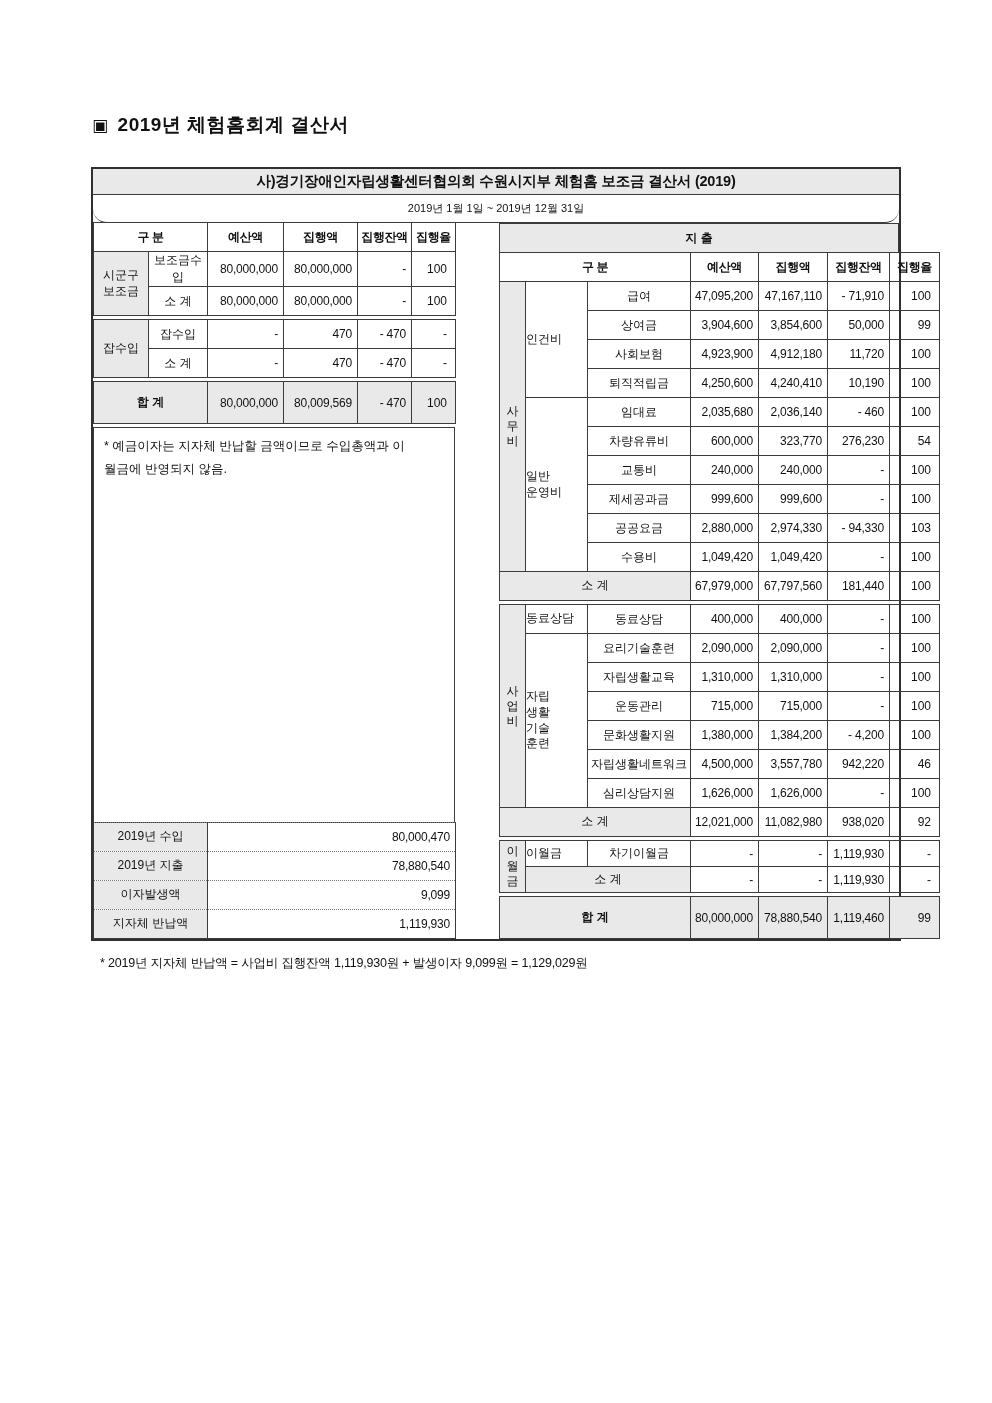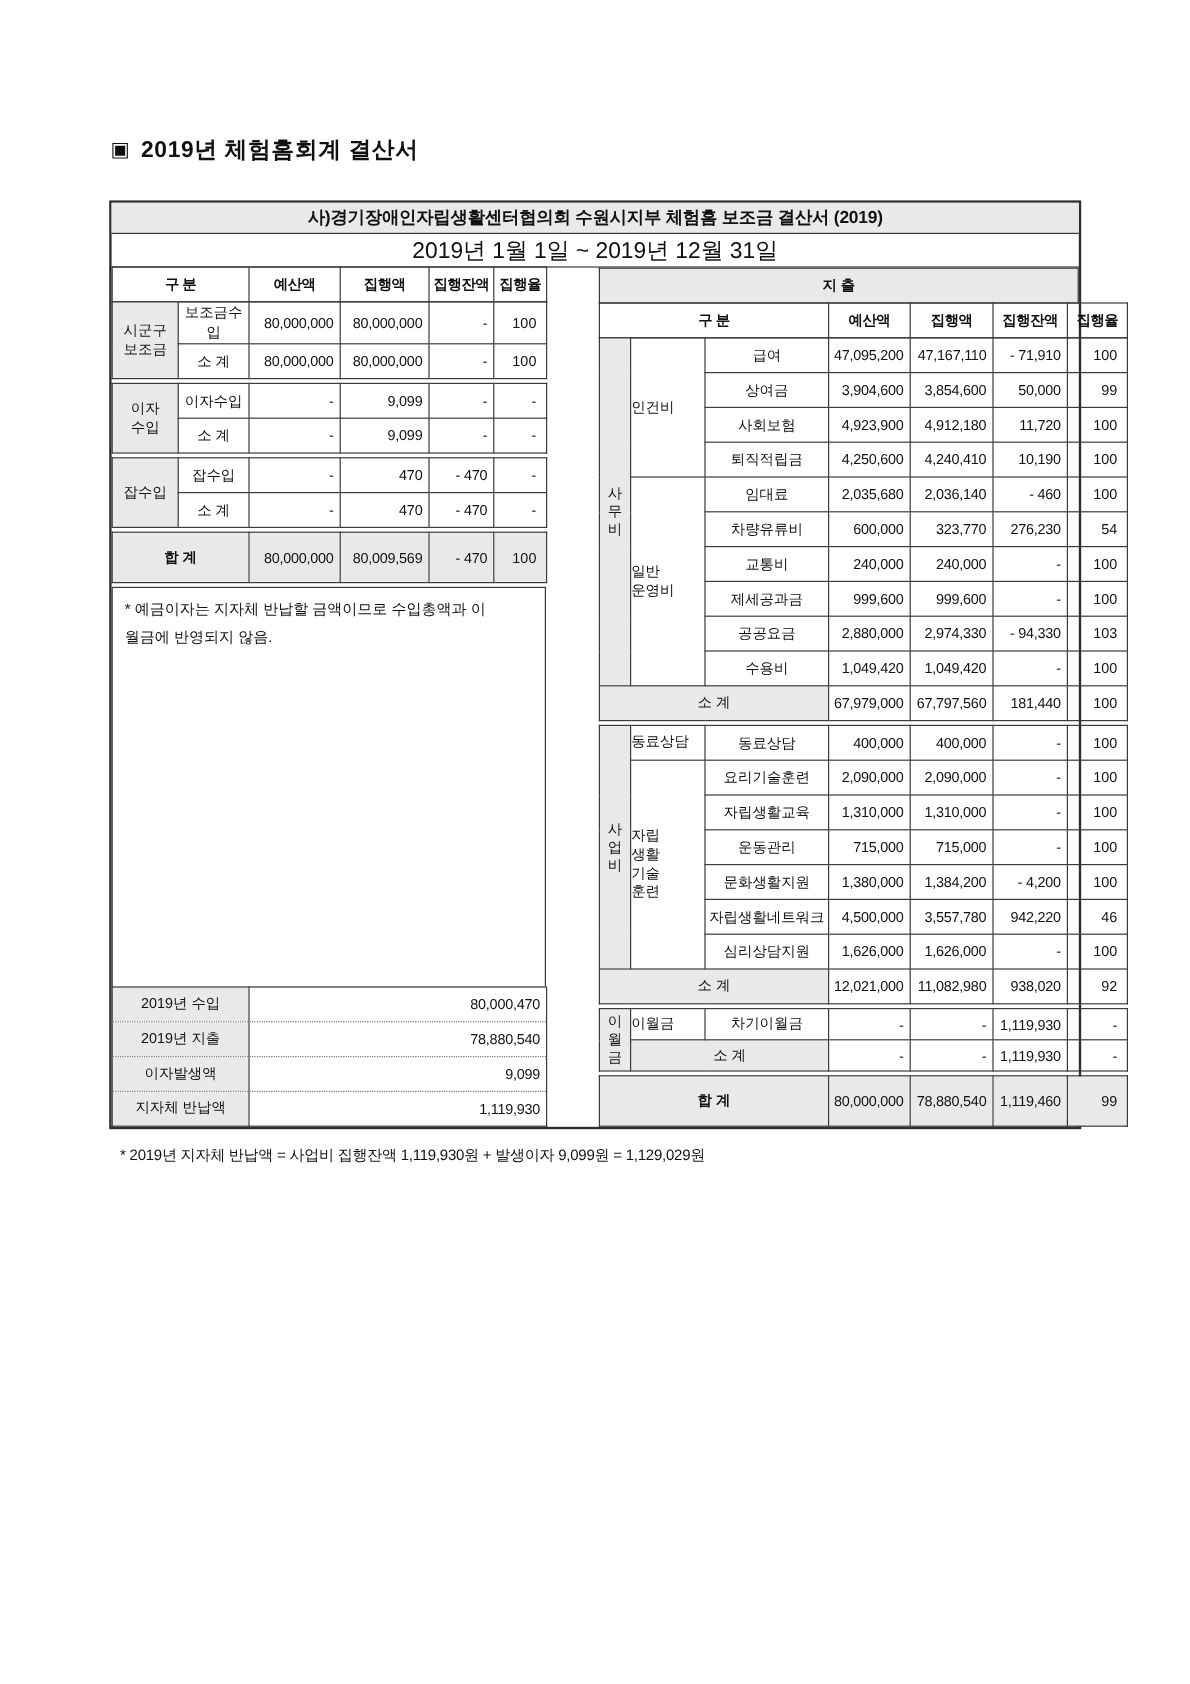--- a/index.html
+++ b/index.html
@@ -21,21 +21,22 @@
     border: 2px solid #2f2f2f; background: #fff;
   }
   .doc-title {
     height: 26px; background: #e9e9e9; border-bottom: 1px solid #3b3b3b;
     display: flex; align-items: center; justify-content: center;
     font-size: 14.5px; font-weight: bold; letter-spacing: -0.2px;
   }
   .doc-period {
     height: 28px; border-bottom: 1px solid #3b3b3b;
     display: flex; align-items: center; justify-content: center;
-    font-size: 19px;
+    font-size: 11px;
+    border-radius: 14px;
   }
   .columns { display: flex; gap: 4px; align-items: stretch; }
   .col-left  { width: 362px; display: flex; flex-direction: column; }
   .col-right { width: 440px; display: flex; flex-direction: column; padding-left: 40px; }
 
   table.t { border-collapse: collapse; table-layout: fixed; width: 100%; }
   table.t td {
     border: 1px solid #3b3b3b; font-size: 12px; overflow: hidden;
     height: 29px; vertical-align: middle;
   }
@@ -130,48 +131,20 @@
         <tr>
           <td class="c">소 계</td>
           <td class="n">80,000,000</td>
           <td class="n">80,000,000</td>
           <td class="n">-</td>
           <td class="r">100</td>
         </tr>
       </tbody>
         </table>
 
-      <table class="t gap">
-        <colgroup>
-            <col style="width:55px">
-            <col style="width:59px">
-            <col style="width:76px">
-            <col style="width:74px">
-            <col style="width:54px">
-            <col style="width:44px">
-          </colgroup>
-        <tbody>
-            <tr>
-          <td class="g" rowspan="2">이자
-수입</td>
-          <td class="c">이자수입</td>
-          <td class="n">-</td>
-          <td class="n">9,099</td>
-          <td class="n">-</td>
-          <td class="r">-</td>
-        </tr>
-        <tr>
-          <td class="c">소 계</td>
-          <td class="n">-</td>
-          <td class="n">9,099</td>
-          <td class="n">-</td>
-          <td class="r">-</td>
-        </tr>
-      </tbody>
-        </table>
 
       <table class="t gap">
         <colgroup>
             <col style="width:55px">
             <col style="width:59px">
             <col style="width:76px">
             <col style="width:74px">
             <col style="width:54px">
             <col style="width:44px">
           </colgroup>

